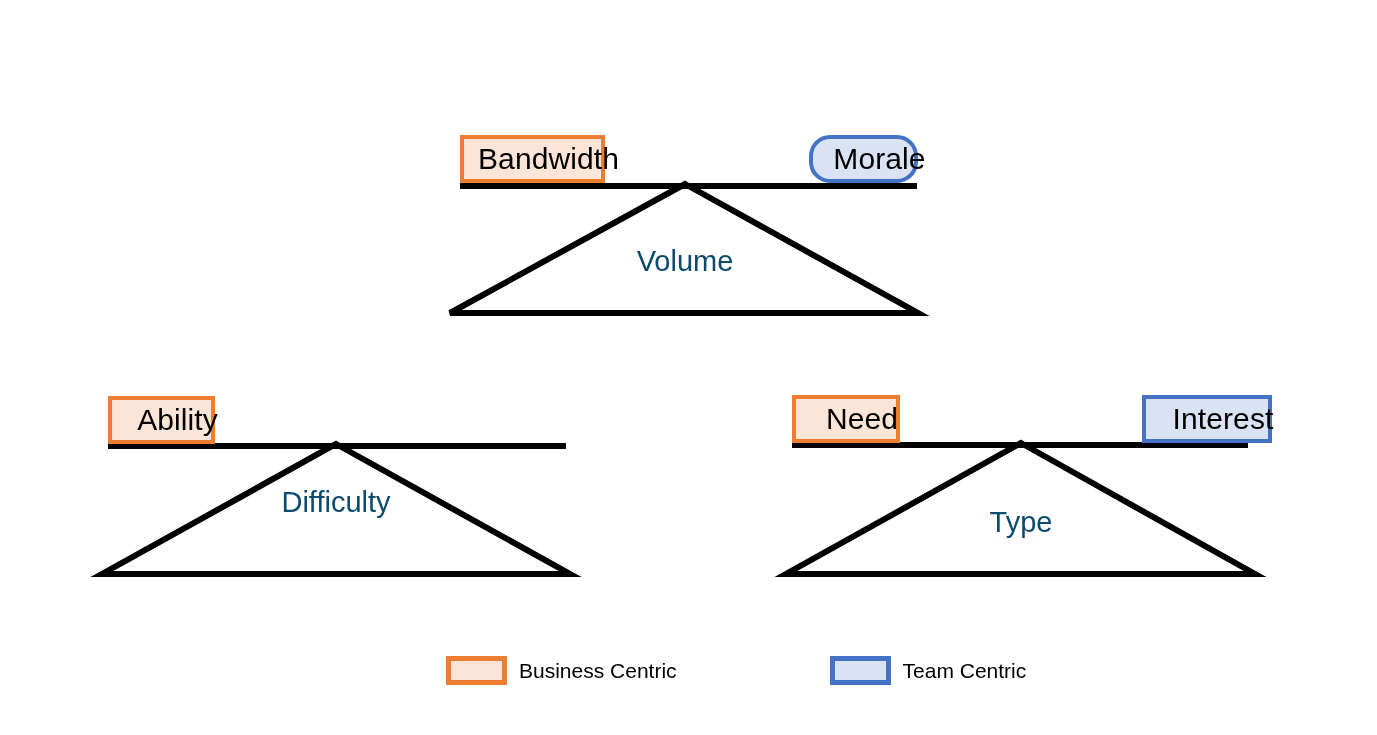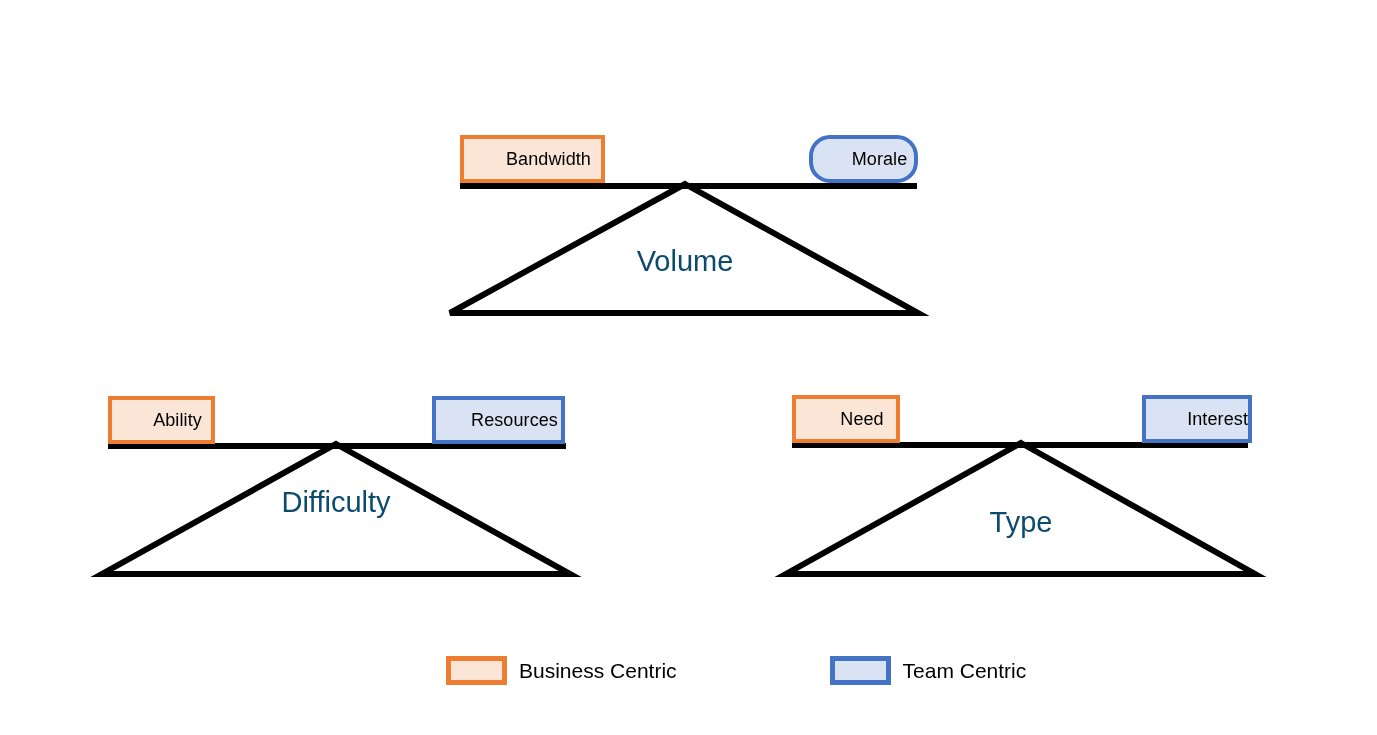--- a/index.html
+++ b/index.html
@@ -32,21 +32,21 @@
     overflow: visible;
   }
   .label-box {
     position: absolute;
     box-sizing: border-box;
     border-style: solid;
     border-width: 4px;
     display: flex;
     align-items: center;
     justify-content: center;
-    font-size: 18px;
+    font-size: 30px;
     line-height: 1;
     letter-spacing: 0.1px;
     color: #000000;
     white-space: nowrap;
     padding-left: 32px;
   }
   .label-box.business {
     background: #FBE5D6;
     border-color: #ED7D31;
   }
@@ -129,39 +129,36 @@
 
     <svg class="scale-svg" width="1377" height="735" viewBox="0 0 1377 735" aria-hidden="true">
       <line x1="108" y1="446" x2="566" y2="446" stroke="#000000" stroke-width="6"></line>
       <polygon points="336,444 570,574 102,574" fill="none" stroke="#000000" stroke-width="6" stroke-linejoin="miter"></polygon>
     </svg>
 
     <div class="label-box business" style="left:108px; top:396px; width:107px; height:48px;">
       <span>Ability</span>
     </div>
 
-    <div class="label-box team" style="left:432px; top:396px; width:133px; height:48px;">
-      <span>Resources</span>
-    </div>
 
     <div class="fulcrum-label" style="left:206px; top:488px; width:260px;">Difficulty</div>
   </div>
 
   <div class="scale" id="scale-type" style="left:0px; top:0px; width:1377px; height:735px;">
 
     <svg class="scale-svg" width="1377" height="735" viewBox="0 0 1377 735" aria-hidden="true">
       <line x1="792" y1="445" x2="1248" y2="445" stroke="#000000" stroke-width="6"></line>
       <polygon points="1021,443 1255,574 786,574" fill="none" stroke="#000000" stroke-width="6" stroke-linejoin="miter"></polygon>
     </svg>
 
     <div class="label-box business" style="left:792px; top:395px; width:108px; height:48px;">
       <span>Need</span>
     </div>
 
-    <div class="label-box team" style="left:1142px; top:395px; width:110px; height:48px;justify-content:flex-end;">
+    <div class="label-box team" style="left:1142px; top:395px; width:130px; height:48px;">
       <span>Interest</span>
     </div>
 
     <div class="fulcrum-label" style="left:891px; top:508px; width:260px;">Type</div>
   </div>
 
   <div id="legend">
 
     <div class="legend-entry">
       <span class="legend-swatch business"></span>

